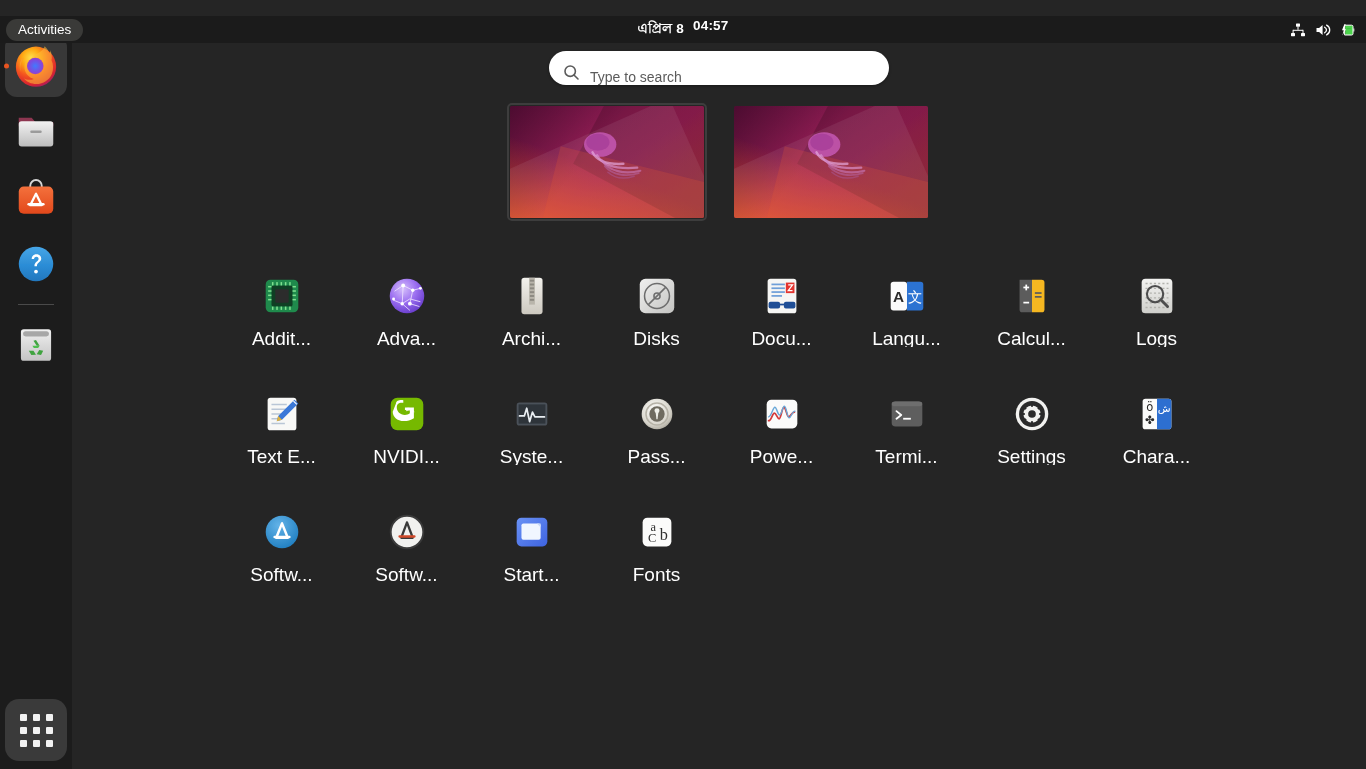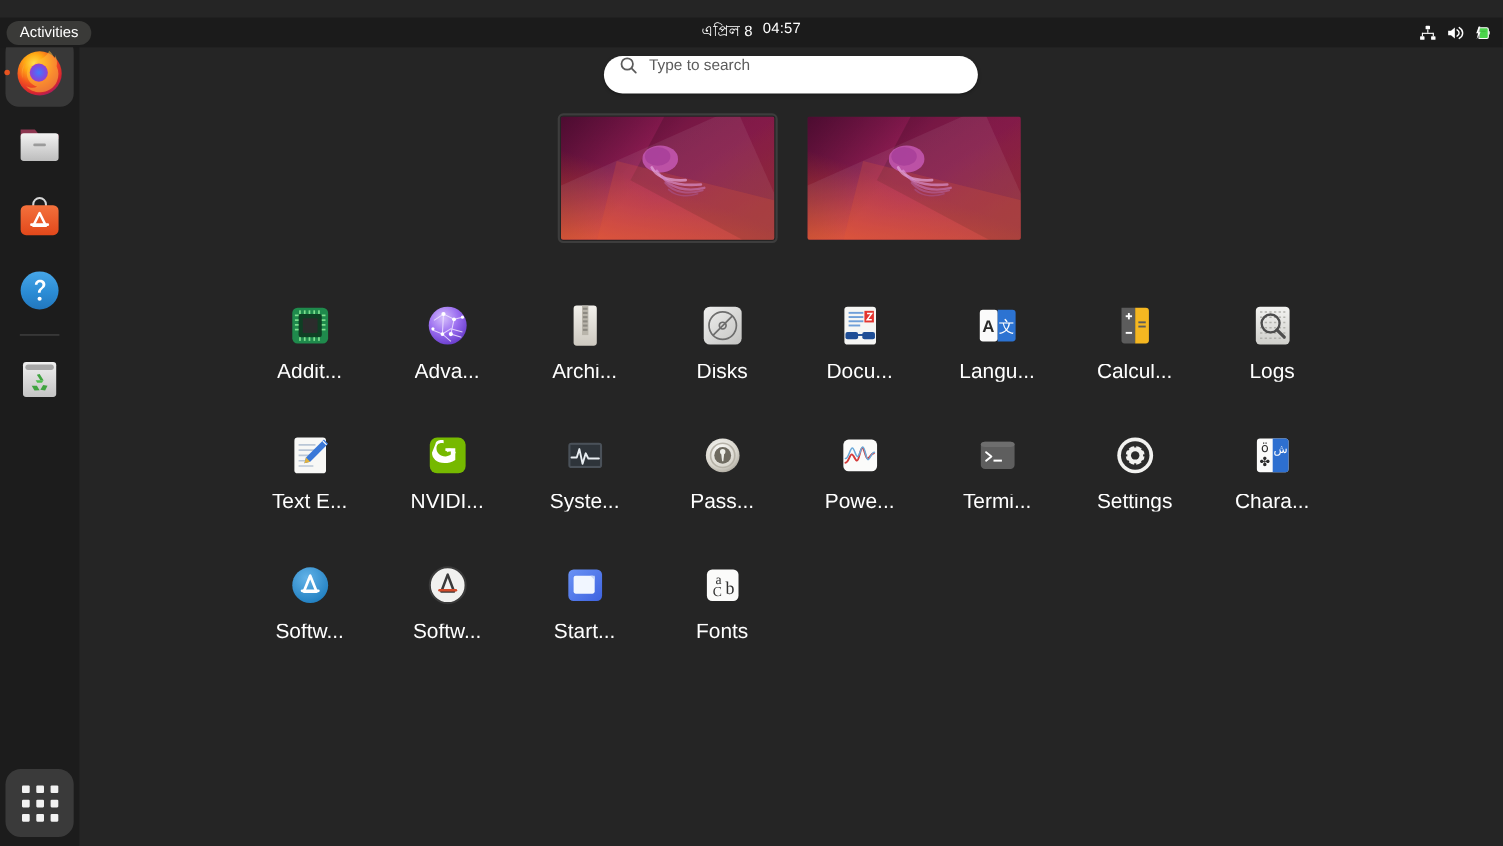--- a/index.html
+++ b/index.html
@@ -37,20 +37,21 @@
     white-space: nowrap;
   }
   #clock-wrap {
     position: absolute;
     left: 0; right: 0;
     display: flex;
     justify-content: center;
     align-items: center;
     gap: 7px;
     pointer-events: none;
+    font-weight: bold;
   }
   #clock {
     color: #ffffff;
     font-size: 13.5px;
     letter-spacing: .2px;
     display: flex;
     gap: 9px;
     pointer-events: auto;
     cursor: pointer;
   }
@@ -137,21 +138,21 @@
   #search-wrap {
     position: absolute;
     top: 24px; left: 0; right: 0;
     display: flex; justify-content: center;
   }
   #search-entry {
     width: 340px; height: 34px;
     border-radius: 17px;
     background: #ffffff;
     display: flex;
-    align-items: flex-start;
+    align-items: flex-end;
     padding: 0 14px;
     gap: 10px;
     cursor: text;
     box-shadow: 0 1px 3px rgba(0,0,0,.35);
   }
   #search-entry svg { flex: none; }
   #search-placeholder {
     color: #5b5b5b;
     font-size: 14px;
   }

